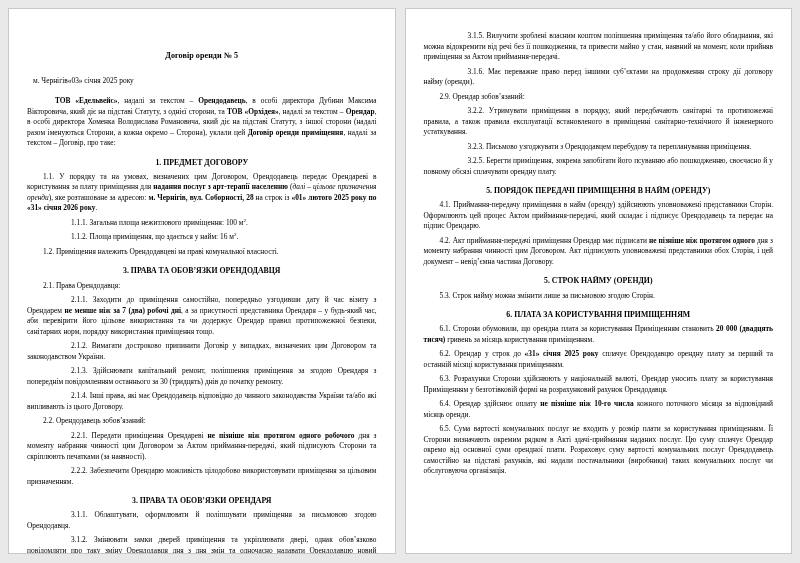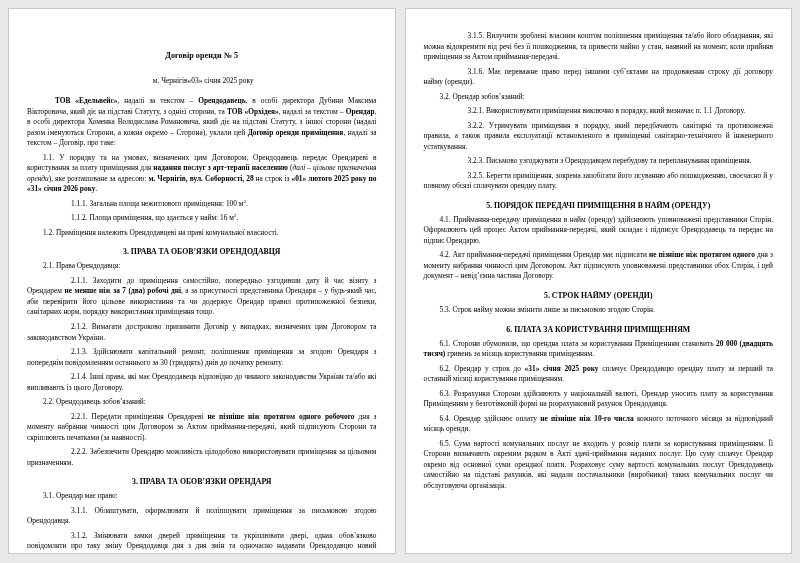--- a/index.html
+++ b/index.html
@@ -41,21 +41,21 @@
   .doc-title {
     text-align: center;
     font-weight: bold;
     font-size: 8.1px;
     line-height: 1.25;
     margin: 24px 0 0 0;
     letter-spacing: 0.05px;
   }
   .placeline {
     display: flex;
-    justify-content: center;
+    justify-content: flex-start;
     align-items: baseline;
     font-size: 7.4px;
     margin: 15px 3px 0 6px;
   }
   .placeline .city { text-align: left; }
   .placeline .date { text-align: right; }
 
   .para {
     font-size: 7.4px;
     line-height: 1.42;
@@ -93,48 +93,47 @@
       <div class="doc-title">Договір оренди № 5</div>
 
       <div class="placeline">
         <span class="city">м. Чернігів</span>
         <span class="date">«03» січня 2025 року</span>
       </div>
 
       <p class="para first-para"><b>ТОВ «Едельвейс»</b>, надалі за текстом – <b>Орендодавець</b>, в особі директора Дубини Максима Вікторовича, який діє на підставі Статуту, з однієї сторони, та <b>ТОВ «Орхідея»</b>, надалі за текстом – <b>Орендар</b>, в особі директора Хоменка Володислава Романовича, який діє на підставі Статуту, з іншої сторони (надалі разом іменуються Сторони, а кожна окремо – Сторона), уклали цей <b><b>Договір</b> оренди приміщення</b>, надалі за текстом – Договір, про таке:</p>
 
       <div id="p1-sections">
+          <div class="section-head">1. ПРЕДМЕТ ДОГОВОРУ</div>
           <p class="para i1">1.1. У порядку та на умовах, визначених цим Договором, Орендодавець передає Орендареві в користування за плату приміщення для <b>надання послуг з арт-терапії населенню</b> (<i>далі – цільове призначення оренди</i>), яке розташоване за адресою: <b>м. Чернігів, вул. Соборності, 28</b> на строк із <b>«01» лютого 2025 року по «31» січня 2026 року</b>.</p>
           <p class="para i3">1.1.1. Загальна площа нежитлового приміщення: 100 м<sup>2</sup>.</p>
           <p class="para i3">1.1.2. Площа приміщення, що здається у найм: 16 м<sup>2</sup>.</p>
           <p class="para i1">1.2. Приміщення належить Орендодавцеві на праві комунальної власності.</p>
           <div class="section-head">3. ПРАВА ТА ОБОВ’ЯЗКИ ОРЕНДОДАВЦЯ</div>
           <p class="para i1">2.1. Права Орендодавця:</p>
           <p class="para i3">2.1.1. Заходити до приміщення самостійно, попередньо узгодивши дату й час візиту з Орендарем <b>не менше ніж за 7 (два) робочі дні</b>, а за присутності представника Орендаря – у будь-який час, аби перевірити його цільове використання та чи додержує Орендар правил протипожежної безпеки, санітарних норм, порядку використання приміщення тощо.</p>
           <p class="para i3">2.1.2. Вимагати достроково припинити Договір у випадках, визначених цим Договором та законодавством України.</p>
           <p class="para i3">2.1.3. Здійснювати капітальний ремонт, поліпшення приміщення за згодою Орендаря з попереднім повідомленням останнього за 30 (тридцять) днів до початку ремонту.</p>
           <p class="para i3">2.1.4. Інші права, які має Орендодавець відповідно до чинного законодавства України та/або які випливають із цього Договору.</p>
           <p class="para i1">2.2. Орендодавець зобов’язаний:</p>
           <p class="para i3">2.2.1. Передати приміщення Орендареві <b>не пізніше ніж протягом одного робочого</b> дня з моменту набрання чинності цим Договором за Актом приймання-передачі, який підписують Сторони та скріплюють печатками (за наявності).</p>
           <p class="para i3">2.2.2. Забезпечити Орендарю можливість цілодобово використовувати приміщення за цільовим призначенням.</p>
           <div class="section-head">3. ПРАВА ТА ОБОВ’ЯЗКИ ОРЕНДАРЯ</div>
-          <p class="para i1">3.1. Орендар має право:</p>
           <p class="para i3">3.1.1. Облаштувати, оформлювати й поліпшувати приміщення за письмовою згодою Орендодавця.</p>
           <p class="para i3">3.1.2. Змінювати замки дверей приміщення та укріплювати двері, однак обов’язково повідомляти про таку зміну Орендодавця  дня з дня змін та одночасно надавати Орендодавцю новий примірник ключів.</p>
         </div>
     </div>
   </div>
 
   <div class="page">
     <div class="page-inner">
       <div id="p2-sections">
           <p class="para i3">3.1.5. Вилучити зроблені власним коштом поліпшення приміщення та/або його обладнання, які можна відокремити від речі без її пошкодження, та привести майно у стан, наявний на момент, коли прийняв приміщення за Актом приймання-передачі.</p>
           <p class="para i3">3.1.6. Має переважне право перед іншими суб’єктами на продовження строку дії договору найму (оренди).</p>
-          <p class="para i1">3.2. Орендар зобов’язаний:</p>
-          <p class="para i3">3.2.1. Використовувати приміщення виключно в порядку, який визначає п. 1.1 Договору.</p>
+          <p class="para i1">2.9. Орендар зобов’язаний:</p>
           <p class="para i3">3.2.2. Утримувати приміщення в порядку, який передбачають санітарні та протипожежні правила, а також правила експлуатації встановленого в приміщенні санітарно-технічного й інженерного устаткування.</p>
           <p class="para i3">3.2.3. Письмово узгоджувати з Орендодавцем перебудову та перепланування приміщення.</p>
           <p class="para i3">3.2.5. Берегти приміщення, зокрема запобігати його псуванню або пошкодженню, своєчасно й у повному обсязі сплачувати орендну плату.</p>
           <div class="section-head">5. ПОРЯДОК ПЕРЕДАЧІ ПРИМІЩЕННЯ В НАЙМ (ОРЕНДУ)</div>
           <p class="para i1">4.1. Приймання-передачу приміщення в найм (оренду) здійснюють уповноважені представники Сторін. Оформлюють цей процес Актом приймання-передачі, який складає і підписує Орендодавець та передає на підпис Орендарю.</p>
           <p class="para i1">4.2. Акт приймання-передачі приміщення Орендар має підписати <b>не пізніше ніж протягом одного</b> дня з моменту набрання чинності цим Договором. Акт підписують уповноважені представники обох Сторін, і цей документ – невід’ємна частина Договору.</p>
           <div class="section-head">5. СТРОК НАЙМУ (ОРЕНДИ)</div>
           <p class="para i1">5.3. Строк найму можна змінити лише за письмовою згодою Сторін.</p>
           <div class="section-head">6. ПЛАТА ЗА КОРИСТУВАННЯ ПРИМІЩЕННЯМ</div>
           <p class="para i1">6.1. Сторони обумовили, що орендна плата за користування Приміщенням становить <b>20 000 (двадцять тисяч)</b> гривень за місяць користування приміщенням.</p>

